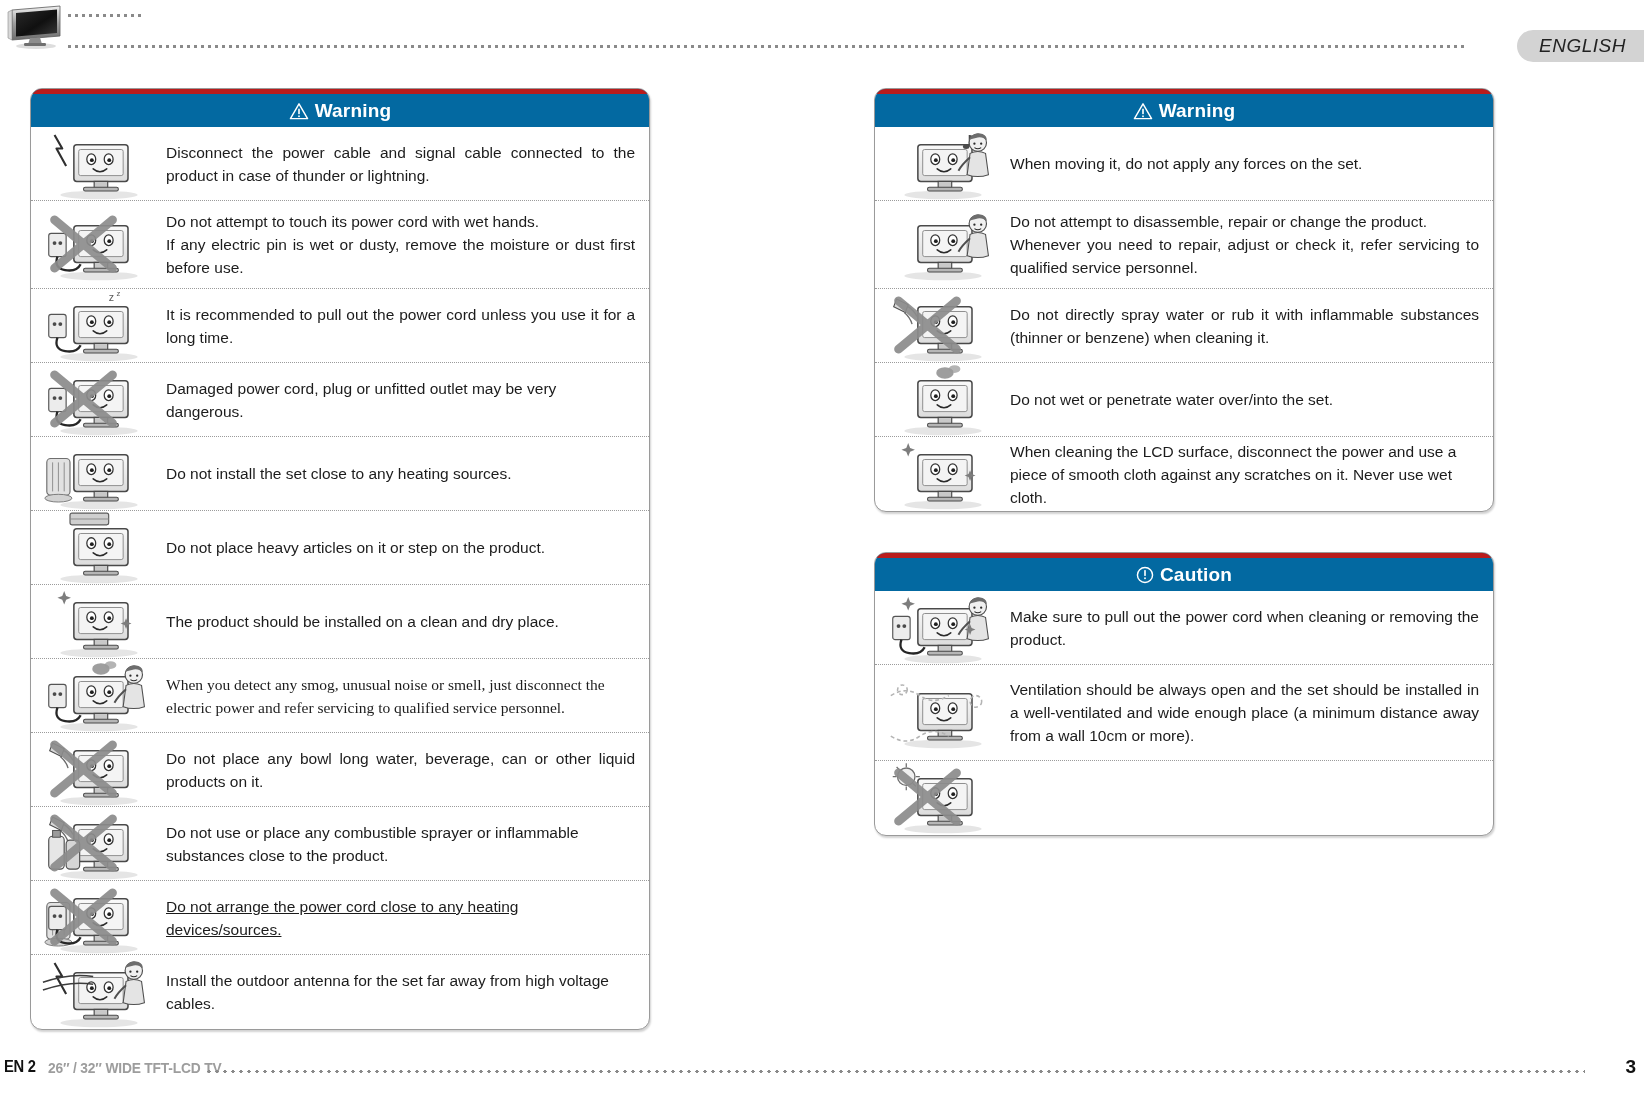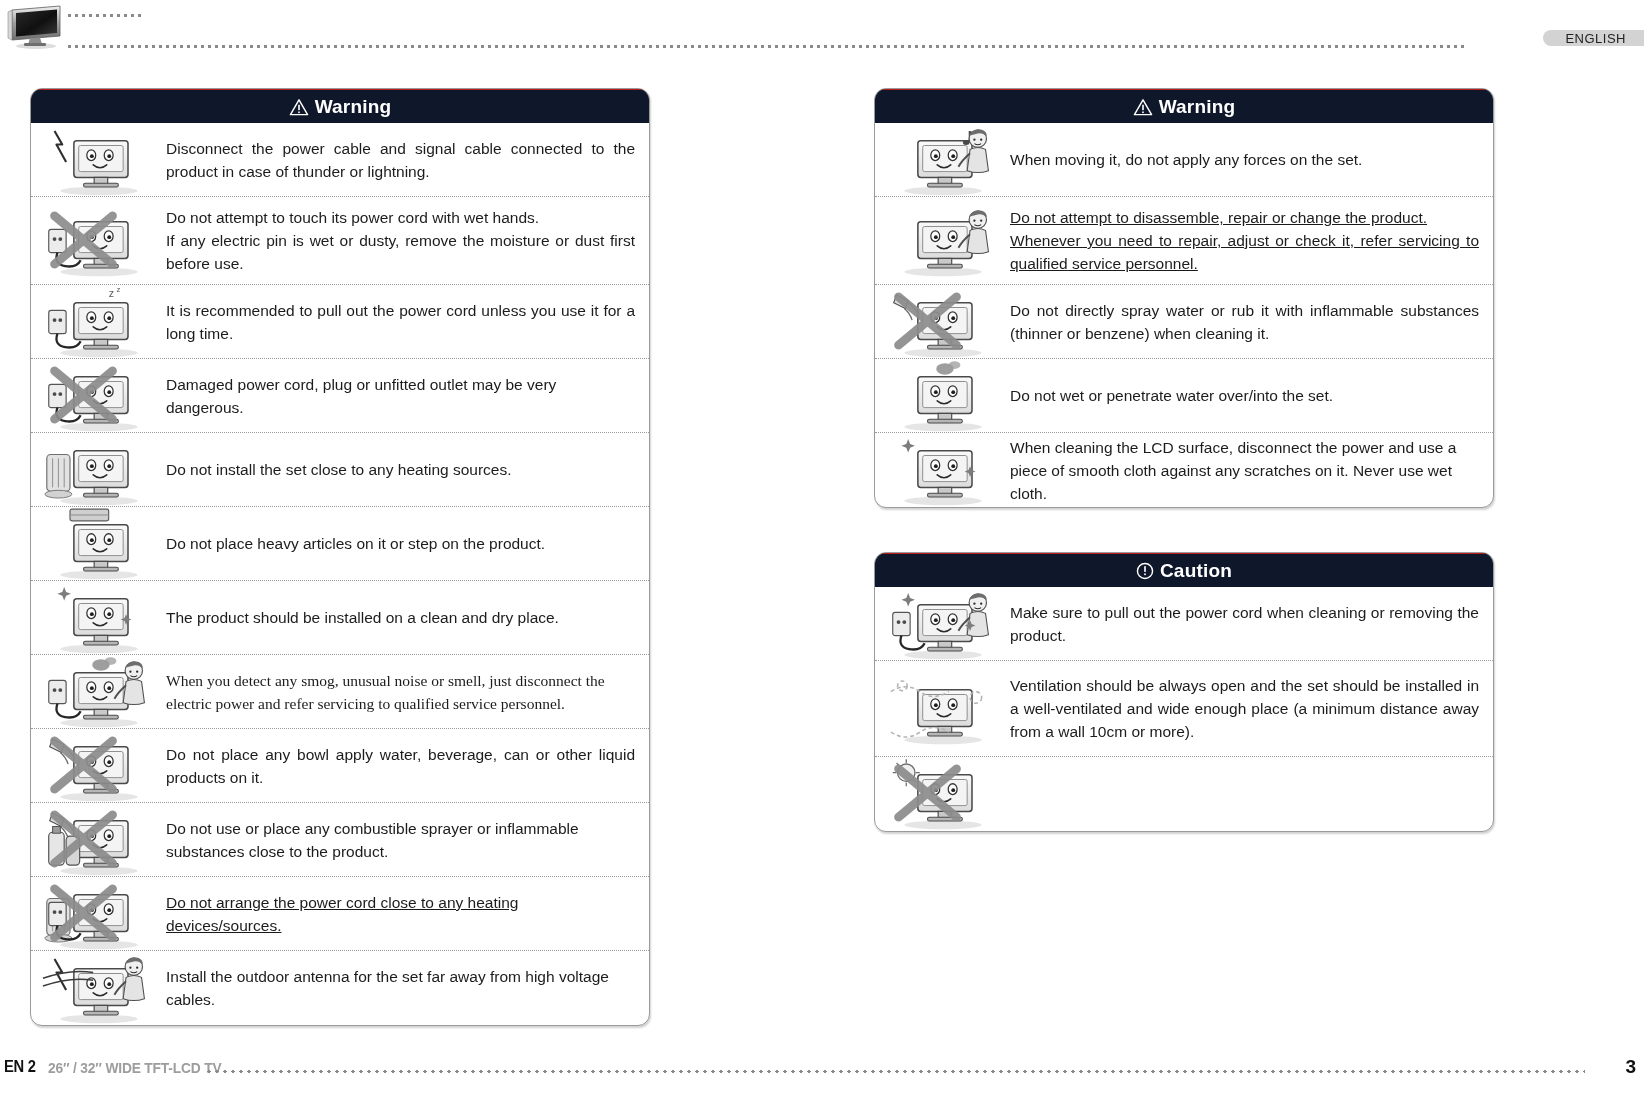--- a/index.html
+++ b/index.html
@@ -36,43 +36,44 @@
     position: absolute;
     left: 66px; top: 45px;
     width: 1400px; height: 3px;
     background-image: radial-gradient(circle, #8a8a8a 40%, transparent 41%);
     background-size: 7px 3px;
     background-repeat: repeat-x;
   }
   .lang-tab {
     position: absolute;
     right: 0; top: 30px;
-    height: 16px;
+    height: 32px;
     padding: 0 18px 0 22px;
     background: #d3d3d3;
     border-radius: 16px 0 0 16px;
     display: flex; align-items: center;
-    font-size: 13px;
+    font-size: 19px;
     letter-spacing: 0.5px;
     color: #222;
+    font-style: italic;
   }
 
   
   .panel {
     position: absolute;
     border: 1px solid #9a9a9a;
     border-radius: 12px;
     background: #fff;
     box-shadow: 1px 2px 2px rgba(0,0,0,0.18);
     overflow: hidden;
   }
   .panel-header {
     height: 33px;
-    background: #0f172a;
-    border-top: 1px solid #b91c1c;
+    background: #0369a1;
+    border-top: 5px solid #b91c1c;
     display: flex;
     align-items: center;
     justify-content: center;
     color: #ffffff;
     font-size: 19px;
     font-weight: bold;
     letter-spacing: 0.2px;
   }
   .panel-header .hdr-icon {
     margin-right: 6px;
@@ -470,21 +471,21 @@
               <path d="M24 18 q6 4 9 10"></path>
               <path d="M20 24 q6 5 8 12"></path>
             </g>
             <g stroke="#8c8c8c" stroke-width="9" stroke-linecap="round" opacity="0.92">
               <line x1="14" y1="12" x2="74" y2="62"></line>
               <line x1="74" y1="12" x2="14" y2="62"></line>
             </g>
           </svg>
         </div>
         <div class="row-text">
-          <div>Do not place any bowl apply water, beverage, can or other liquid products on it.</div>
+          <div>Do not place any bowl long water, beverage, can or other liquid products on it.</div>
         </div>
       </div>
       <div class="row" style="height: 74px;">
         <div class="row-img">
           <svg class="ill" viewBox="0 0 120 76" width="116" height="76" aria-hidden="true">
             <defs>
               <linearGradient id="g9" x1="0" y1="0" x2="0" y2="1">
                 <stop offset="0%" stop-color="#fafafa"></stop>
                 <stop offset="100%" stop-color="#dcdcdc"></stop>
               </linearGradient>
@@ -640,21 +641,21 @@
               <path d="M92.5 21 q3.5 2.5 7 0" fill="none" stroke="#2b2b2b" stroke-width="1.1"></path>
               <path d="M88 27 q8 -4 16 0 l3 22 q-11 4 -22 0z" fill="#e4e4e4" stroke="#4f4f4f" stroke-width="1.1"></path>
               <path d="M88 31 q-9 8 -12 14" fill="none" stroke="#4f4f4f" stroke-width="2"></path>
             </g>
           </svg>
         </div>
         <div class="row-text nojust">
           <div style="text-align: left;">When moving it, do not apply any forces on the set.</div>
         </div>
       </div>
-      <div class="row" style="height: 88px; text-decoration: underline;">
+      <div class="row" style="height: 88px;">
         <div class="row-img">
           <svg class="ill" viewBox="0 0 120 76" width="116" height="76" aria-hidden="true">
             <defs>
               <linearGradient id="g13" x1="0" y1="0" x2="0" y2="1">
                 <stop offset="0%" stop-color="#fafafa"></stop>
                 <stop offset="100%" stop-color="#dcdcdc"></stop>
               </linearGradient>
             </defs>
             <ellipse cx="60" cy="70" rx="40" ry="4.5" fill="#dedede" opacity="0.8"></ellipse>
             <rect x="34" y="18" width="56" height="38" rx="3" fill="url(#g13)" stroke="#4a4a4a" stroke-width="1.6"></rect>

